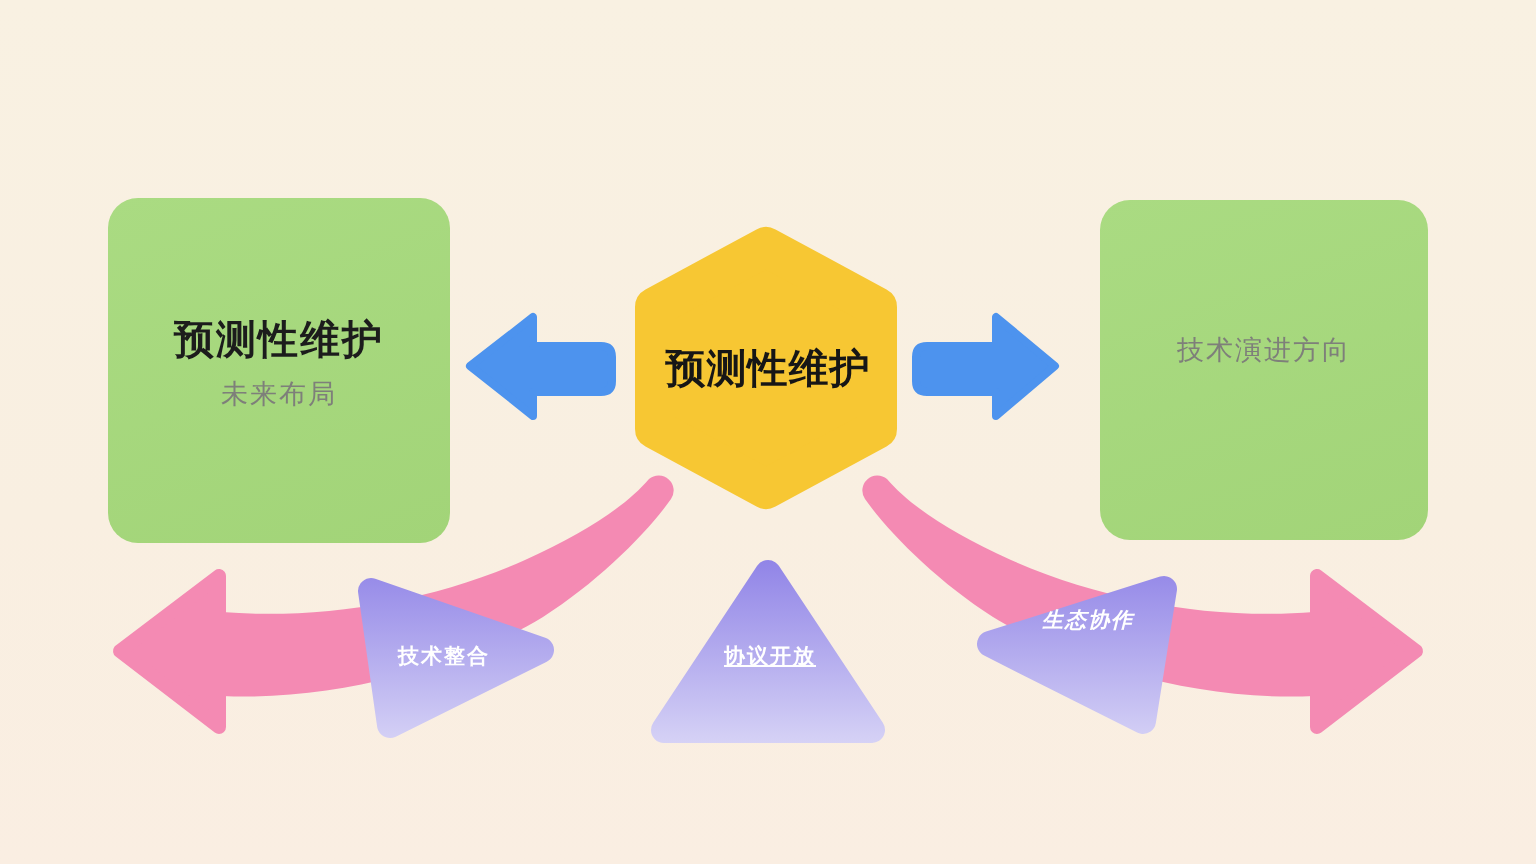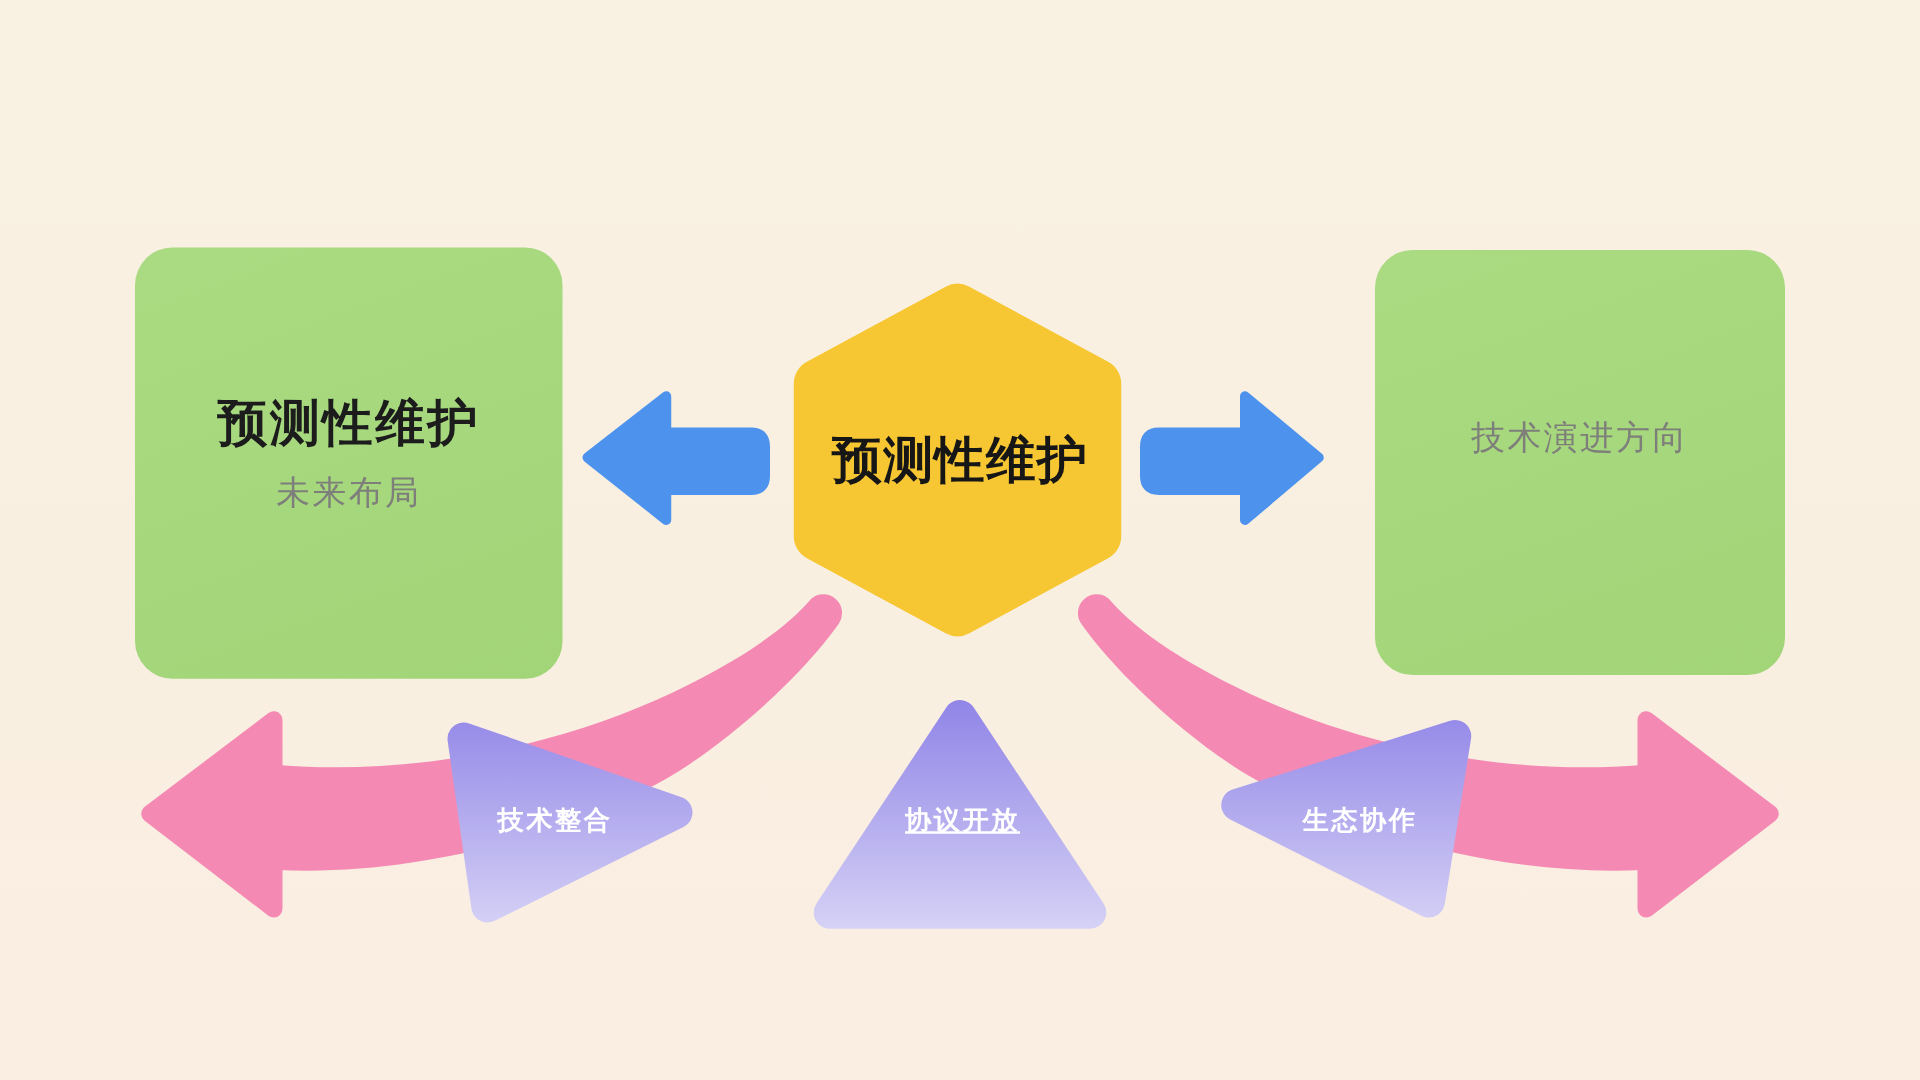--- a/index.html
+++ b/index.html
@@ -62,21 +62,21 @@
     position: absolute;
     transform: translate(-50%, -50%);
     font-size: 21px;
     font-weight: bold;
     color: #ffffff;
     letter-spacing: 2px;
     white-space: nowrap;
   }
   .tri-label.t1 { left: 444px;  top: 656px; }
   .tri-label.t2 { left: 770px;  top: 656px; text-decoration: underline; }
-  .tri-label.t3 { left: 1088px; top: 656px; }
+  .tri-label.t3 { left: 1088px; top: 620px; font-style: italic; }
 </style>
 </head>
 <body>
 
 <div class="stage">
 
   <svg class="layer" viewBox="0 0 1536 864" aria-hidden="true">
     <defs>
       <linearGradient id="purpleGrad" gradientUnits="userSpaceOnUse" x1="0" y1="545" x2="0" y2="760">
         <stop offset="0" stop-color="#8b7ee6"></stop>

